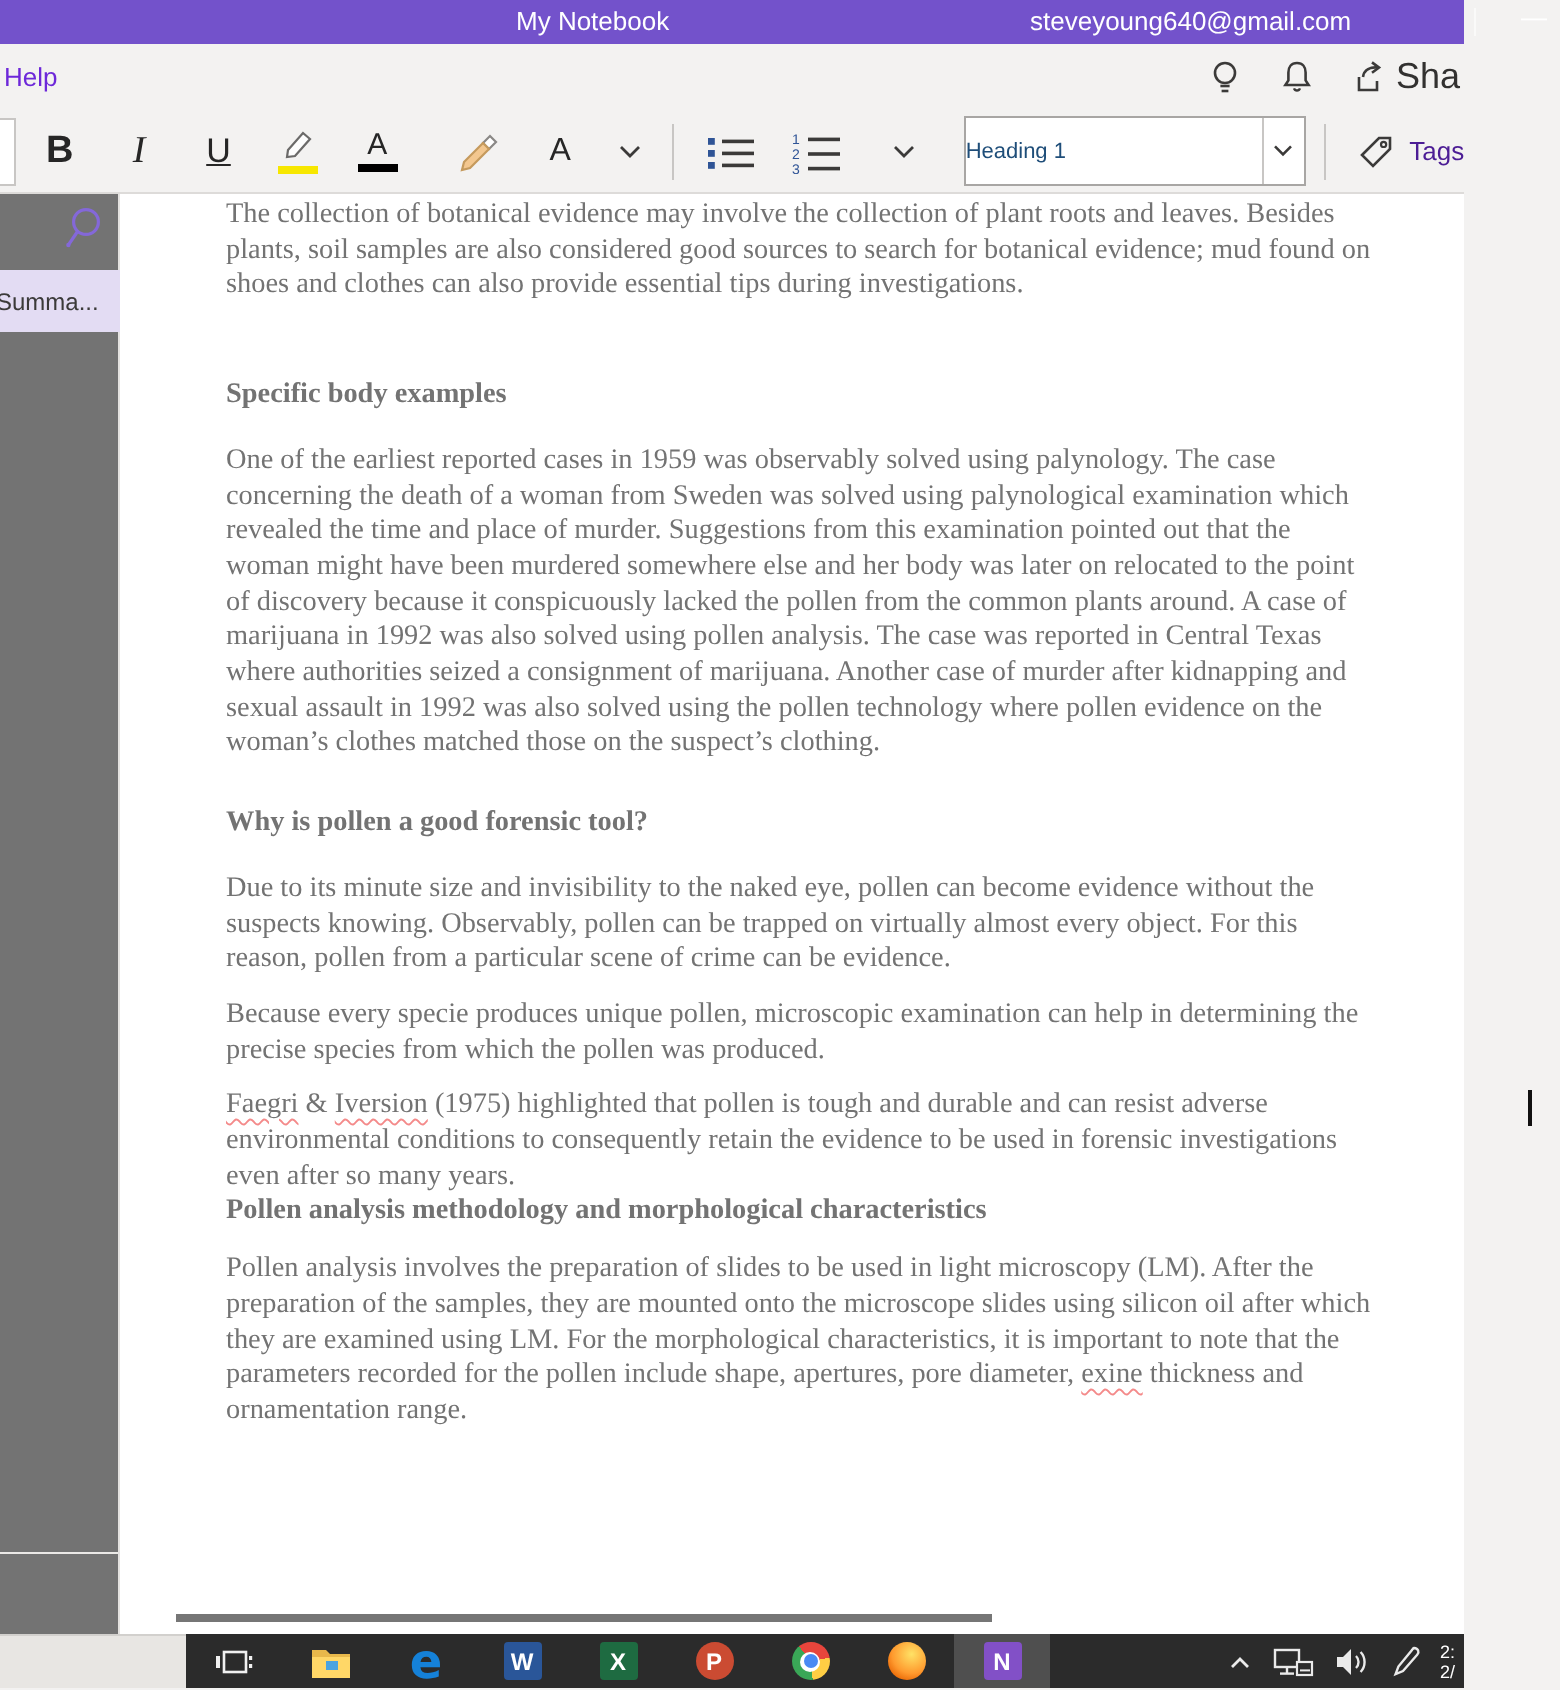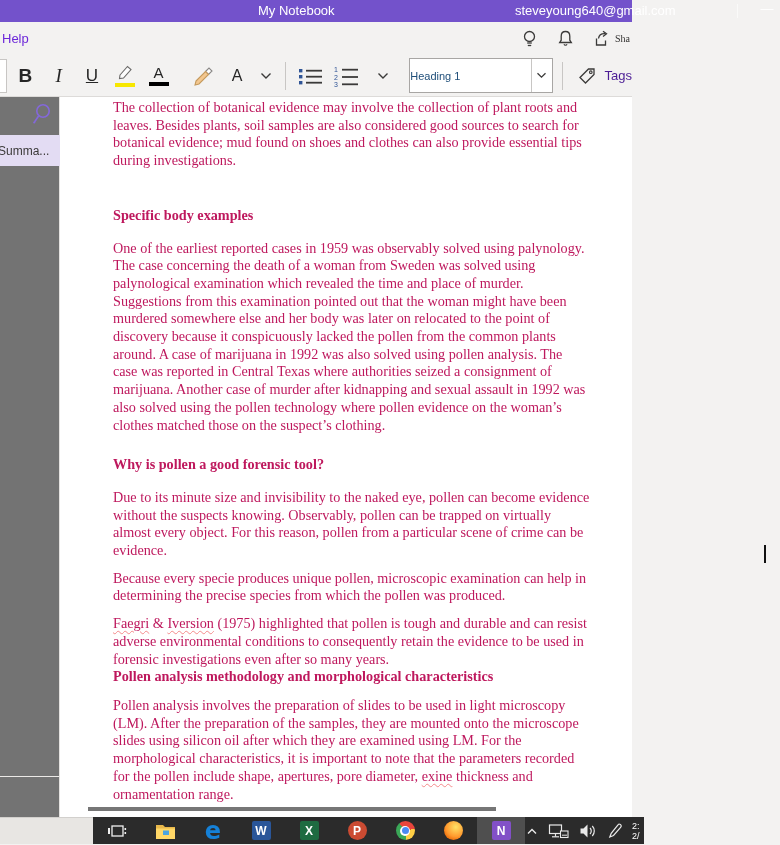--- a/index.html
+++ b/index.html
@@ -1,32 +1,32 @@
 <!DOCTYPE html>
 <html><head>
 <meta charset="utf-8">
 <style>
   * { margin:0; padding:0; box-sizing:border-box; }
   html,body { width:780px; height:845px; overflow:hidden; background:#f3f2f1;
               font-family:"Liberation Sans", sans-serif; }
-  .page { position:relative; width:632px; height:845px; }
+  .page { position:relative; width:732px; height:845px; }
 
   
   .titlebar { position:relative; height:22px; background:#7352cb; color:#fff; font-size:13px; }
   .tb-title { position:absolute; left:258px; top:3px; }
   .tb-account { position:absolute; left:515px; top:3px; }
   .tb-sep { position:absolute; left:737px; top:4px; width:1px; height:14px; background:rgba(255,255,255,.6); }
   .tb-min { position:absolute; left:756px; top:1px; width:22px; text-align:center; font-size:13px; cursor:default; }
 
   
   .menubar { position:relative; height:33px; background:#f3f2f1; display:flex; align-items:center; }
   .menu-help { font-size:13px; color:#6d28d9; margin-left:2px; }
   .menu-right { position:absolute; right:0; top:0; height:33px; display:flex; align-items:center; gap:17px; padding-right:2px; }
   .menu-right .share-wrap { display:flex; align-items:center; gap:4px; }
-  .menu-right .share-label { font-size:10px; color:#323130; white-space:nowrap;font-family:Liberation Serif, serif; }
+  .menu-right .share-label { font-size:18px; color:#323130; white-space:nowrap; }
 
   
   .ribbon { position:relative; height:42px; background:#f3f2f1; border-bottom:1px solid #dddbd9;
             display:flex; align-items:center; }
   .rb-stub { width:8px; height:34px; background:#fff; border:1px solid #c8c6c4; border-left:none; margin-right:2px; }
   .rb-btn { width:40px; height:34px; display:flex; flex-direction:column; align-items:center; justify-content:center; color:#262626; }
   .rb-bold { font-weight:bold; font-size:19px; }
   .rb-italic { font-family:"Liberation Serif", serif; font-style:italic; font-size:19px; }
   .rb-underline { font-size:17px; text-decoration:underline; }
   .rb-letter { font-size:15px; line-height:14px; font-weight:500; }
@@ -42,21 +42,21 @@
   
   .main { display:flex; height:720px; background:#fff; }
   .sidebar { position:relative; width:60px; background:#737373; border-right:1px solid #e4e2e0; flex:none; }
   .sb-search { position:absolute; top:5px; right:5px; width:24px; height:24px; }
   .sb-item { position:absolute; top:38px; left:0; width:60px; height:31px; background:#e3dcf3;
              display:flex; align-items:center; overflow:hidden; }
   .sb-item span { font-size:12px; color:#3b3a39; margin-left:-2px; white-space:nowrap; }
   .sb-divider { position:absolute; top:679px; left:0; width:59px; height:1px; background:#ebe9e7; }
 
   .editor { flex:1; position:relative; padding:2px 42px 0 53px;
-            font-family:"Liberation Serif", serif; font-size:14.2px; line-height:17.7px; color:#be185d; }
+            font-family:"Liberation Serif", serif; font-size:14.2px; line-height:17.7px; color:#737373; }
   .editor p, .editor .doc-h { max-width:625px; }
   .doc-h { font-weight:bold; }
   .mt-h1 { margin-top:37px; }
   .mt-p2 { margin-top:15px; }
   .mt-h2 { margin-top:22px; }
   .mt-p3 { margin-top:15px; }
   .mt-p4 { margin-top:10px; }
   .mt-p5 { margin-top:10px; }
   .mt-h3 { }
   .mt-p6 { margin-top:11px; }

